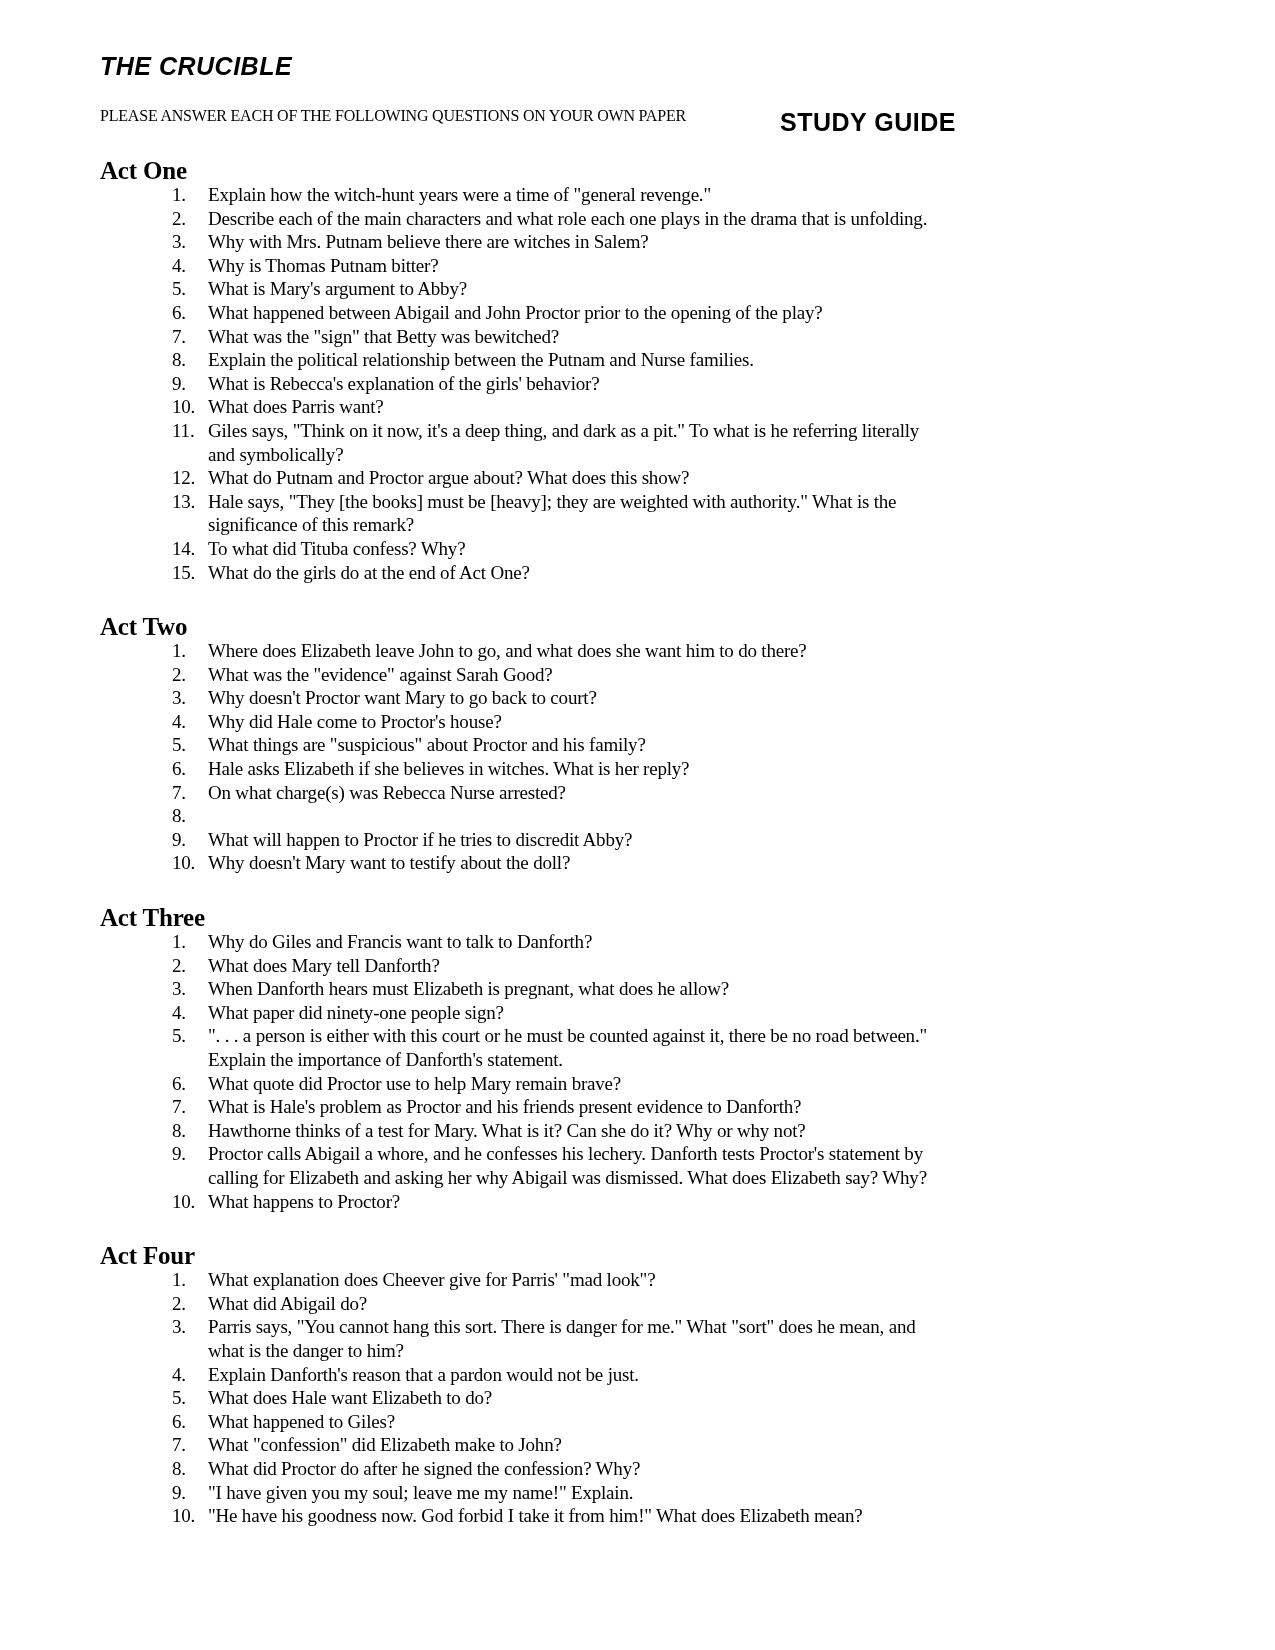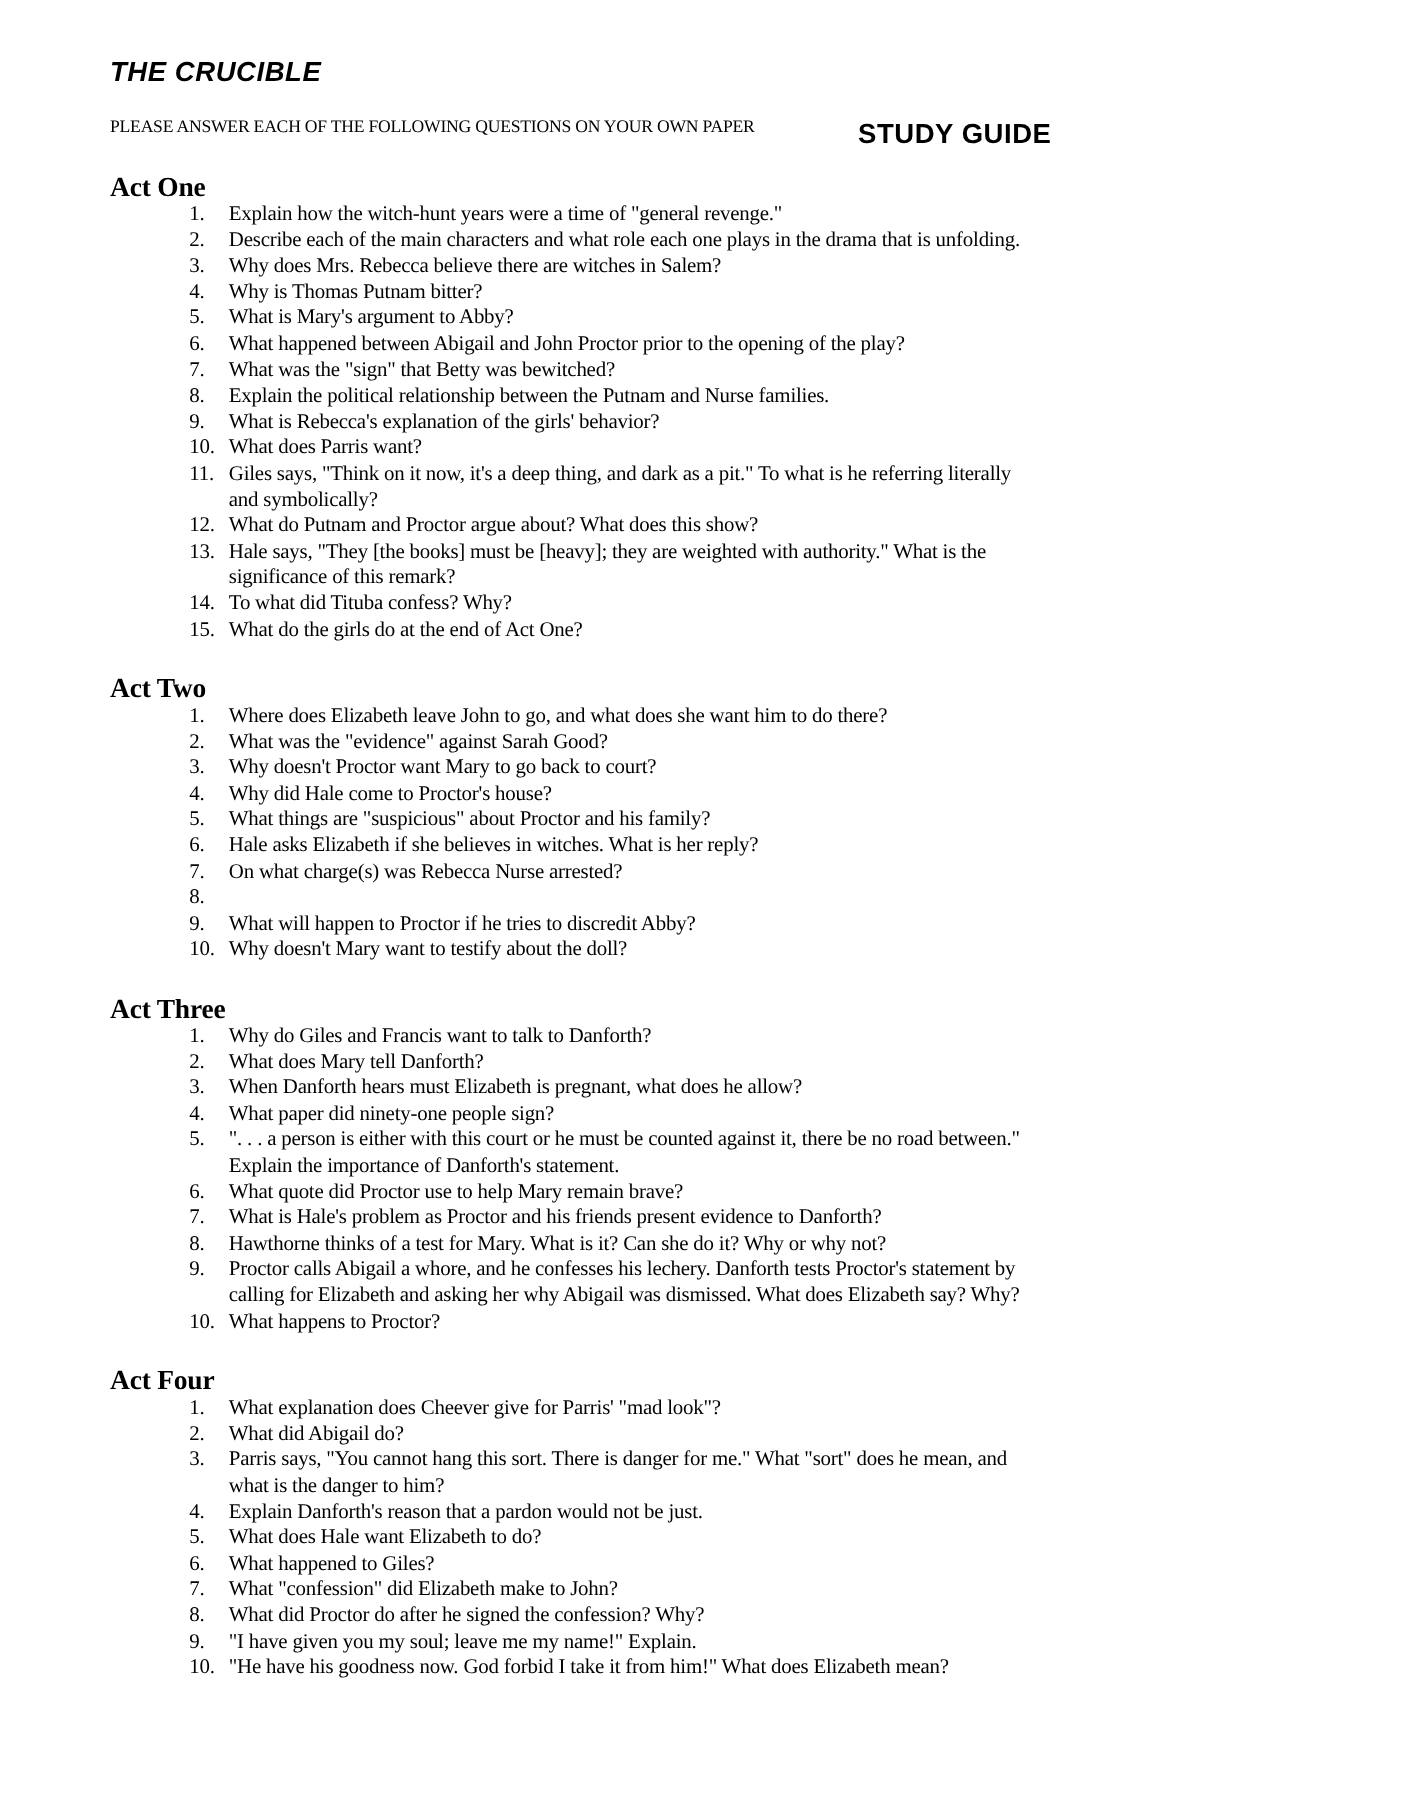--- a/index.html
+++ b/index.html
@@ -92,21 +92,21 @@
           <div class="q-row">
             <span class="q-num">1.</span>
             <span class="q-text">Explain how the witch-hunt years were a time of "general revenge."</span>
           </div>
           <div class="q-row">
             <span class="q-num">2.</span>
             <span class="q-text">Describe each of the main characters and what role each one plays in the drama that is unfolding.</span>
           </div>
           <div class="q-row">
             <span class="q-num">3.</span>
-            <span class="q-text">Why does Mrs. Rebecca believe there are witches in Salem?</span>
+            <span class="q-text">Why with Mrs. Putnam believe there are witches in Salem?</span>
           </div>
           <div class="q-row">
             <span class="q-num">4.</span>
             <span class="q-text">Why is Thomas Putnam bitter?</span>
           </div>
           <div class="q-row">
             <span class="q-num">5.</span>
             <span class="q-text">What is Mary's argument to Abby?</span>
           </div>
           <div class="q-row">

